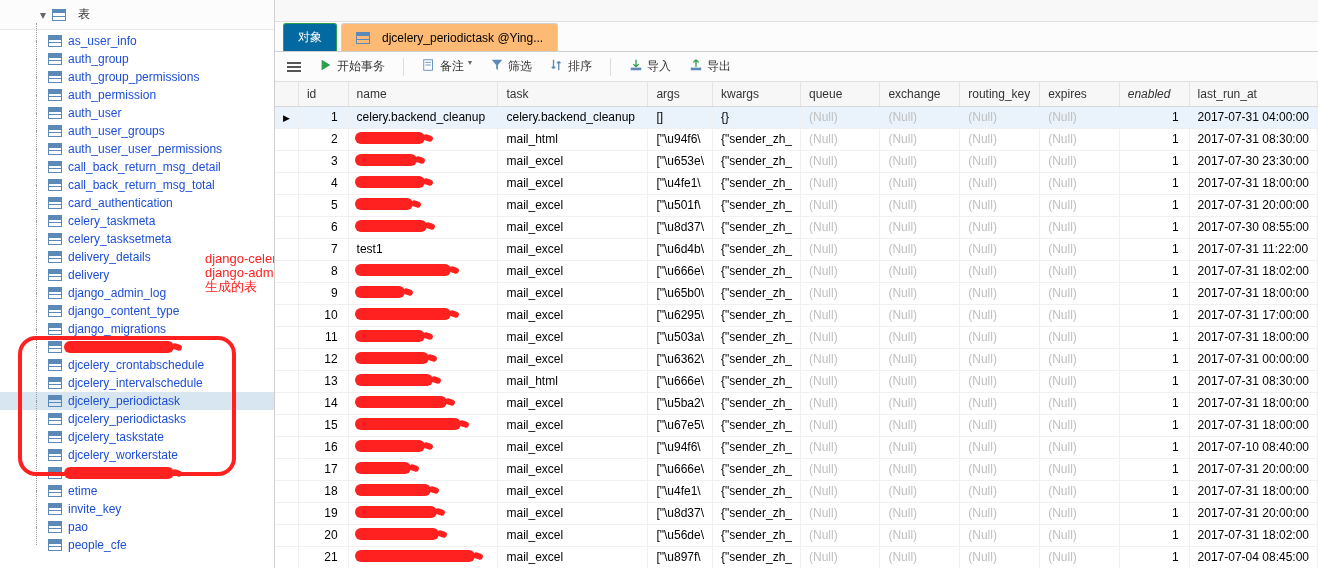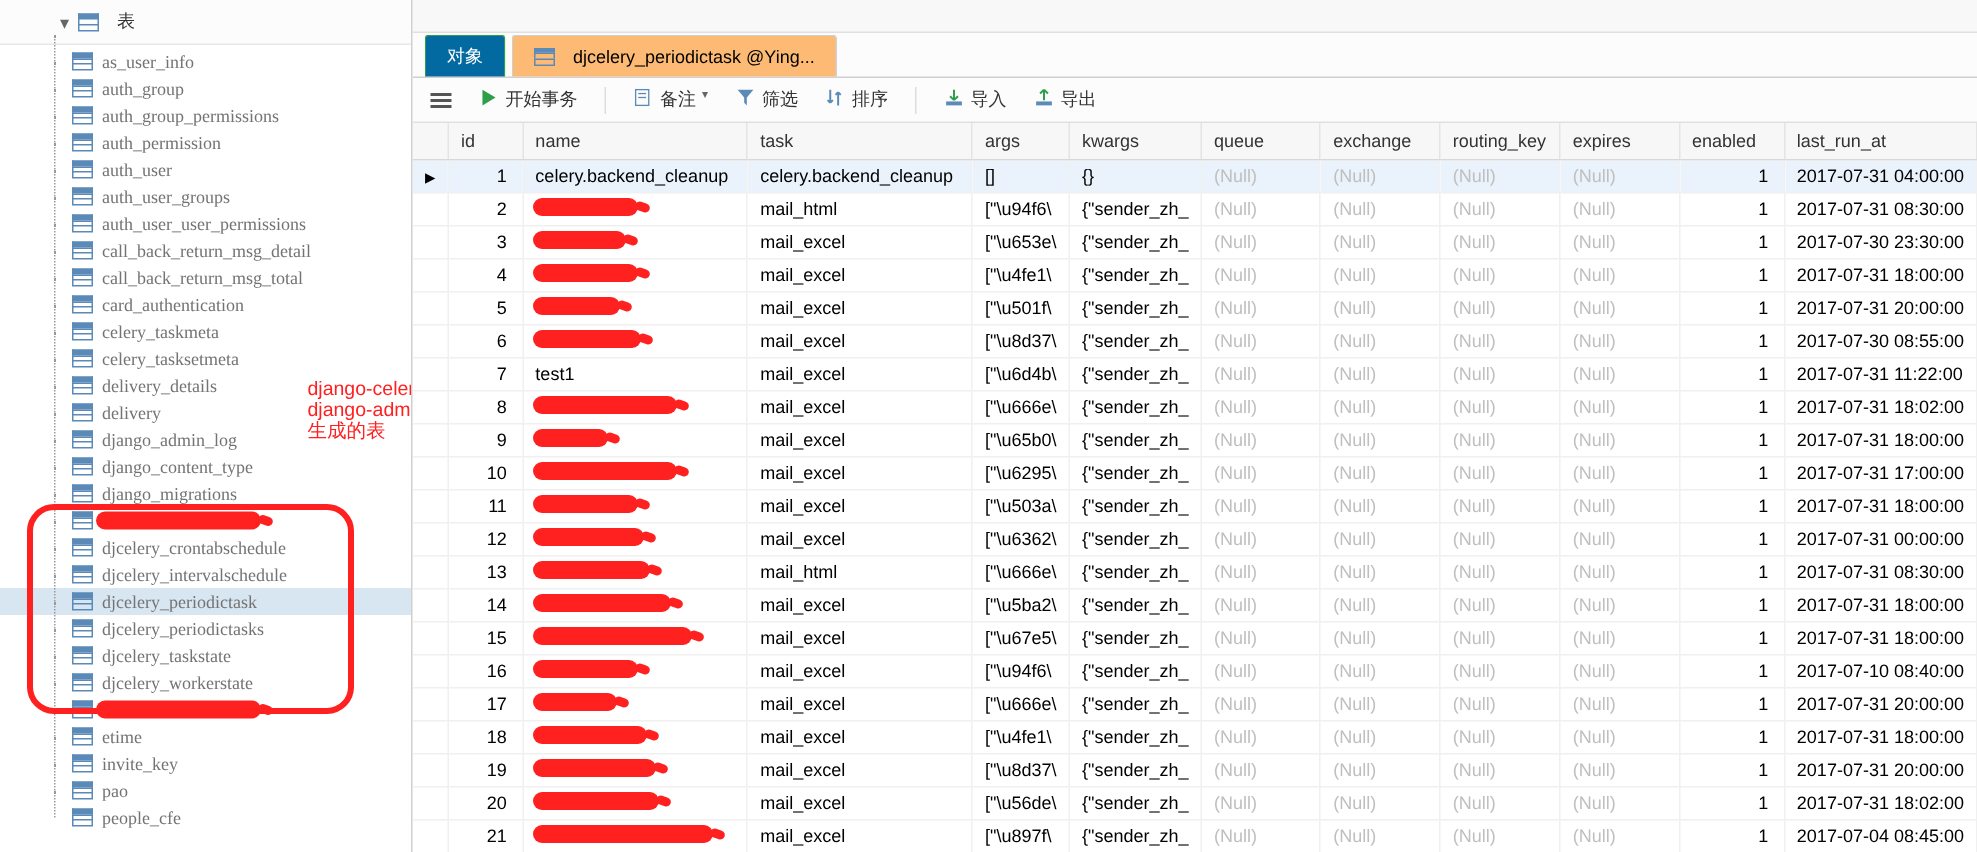--- a/index.html
+++ b/index.html
@@ -10,21 +10,21 @@
 .tree-panel { width:275px; background:#fff; border-right:1px solid #d0d0d0; overflow:hidden; position:relative; }
 .tree-header { display:flex; align-items:center; padding:6px 6px 6px 40px; border-bottom:1px solid #e8e8e8; color:#333; background:#fcfcfc; gap:6px; }
 .tree-items { padding-top:2px; }
 .tree-item { display:flex; align-items:center; height:18px; padding-left:48px; position:relative; cursor:default; }
 .tree-item.selected { background:#d8e6f2; }
 .tree-item .vline::before { content:""; position:absolute; left:36px; top:-9px; height:18px; border-left:1px dotted #999; }
 .table-icon { width:14px; height:12px; margin-right:6px; display:inline-flex; flex-direction:column; }
 .table-icon span { flex:1; border:1px solid #5b8ab8; border-bottom:none; }
 .table-icon span:first-child { background:#5b8ab8; }
 .table-icon span:last-child { border-bottom:1px solid #5b8ab8; }
-.tree-label { color:#737373; white-space:nowrap;font-family:Liberation Serif, serif; }
+.tree-label { color:#1d4ed8; white-space:nowrap; }
 
 
 .red-annot { position:absolute; color:#ff2020; font-size:13px; line-height:14px; pointer-events:none; z-index:5;margin-left:45px; }
 .red-annot-box { position:absolute; border:4px solid #ff2020; border-radius:18px; pointer-events:none; z-index:4; }
 
 
 .main { flex:1; display:flex; flex-direction:column; background:#fff; min-width:0; }
 .menubar { height:22px; background:#f8f8f8; border-bottom:1px solid #e0e0e0; display:flex; align-items:flex-start; padding-left:8px; color:#aaa; font-size:11px; gap:38px; }
 .tabs { height:30px; display:flex; align-items:flex-end; padding-left:8px; gap:4px; background:#fcfcfc; border-bottom:1px solid #d0d0d0; }
 .tab { height:28px; padding:0 14px; display:flex; align-items:center; border:1px solid #d0d0d0; border-bottom:none; background:#fdba74; gap:6px; border-radius:3px 3px 0 0; }
@@ -413,21 +413,21 @@
               <th style="width: 18px;"></th>
               <th style="width: 50px;">id</th>
               <th style="width: 150px;">name</th>
               <th style="width: 150px;">task</th>
               <th style="width: 60px;">args</th>
               <th style="width: 72px;">kwargs</th>
               <th style="width: 80px;">queue</th>
               <th style="width: 80px;">exchange</th>
               <th style="width: 80px;">routing_key</th>
               <th style="width: 80px;">expires</th>
-              <th style="width: 70px;">enabled</th>
+              <th style="width: 70px; font-style: italic;">enabled</th>
               <th>last_run_at</th>
             </tr>
           </thead>
         <tbody id="grid-body">
             <tr class="cur">
               <td class="row-pointer"></td>
               <td class="id">1</td>
               <td class="name">celery.backend_cleanup</td>
               <td>celery.backend_cleanup</td>
               <td>[]</td>

